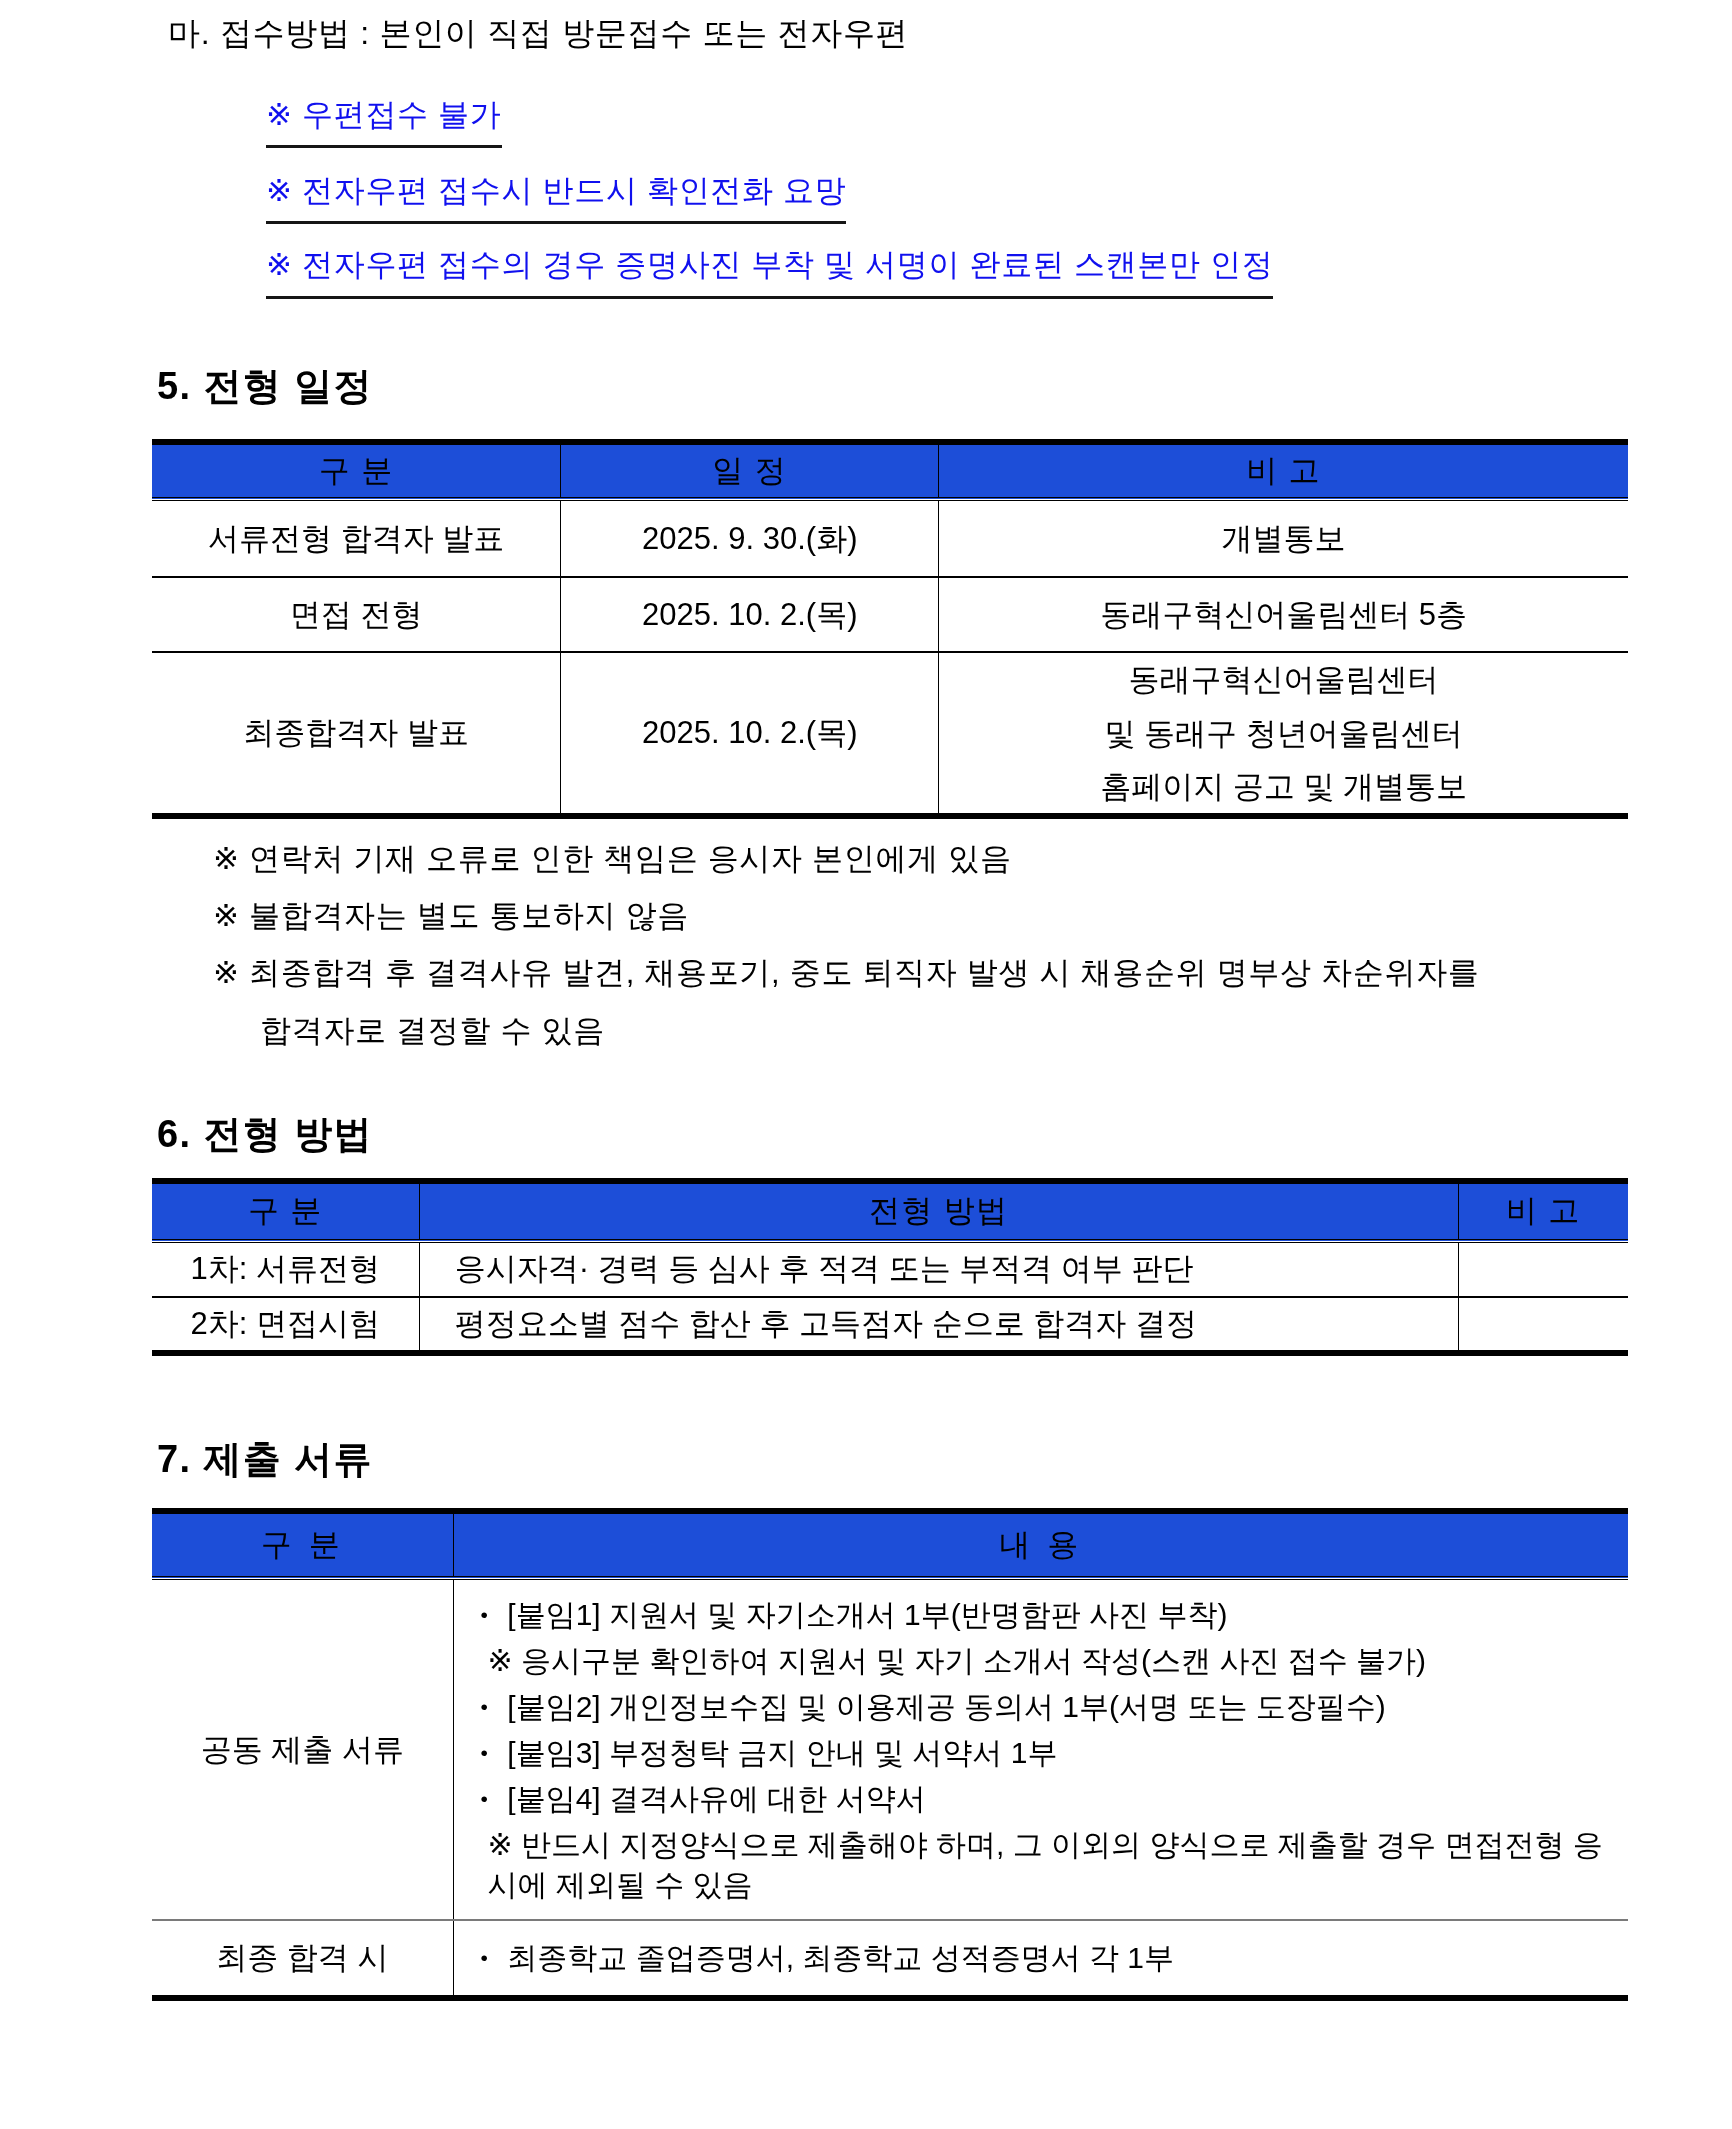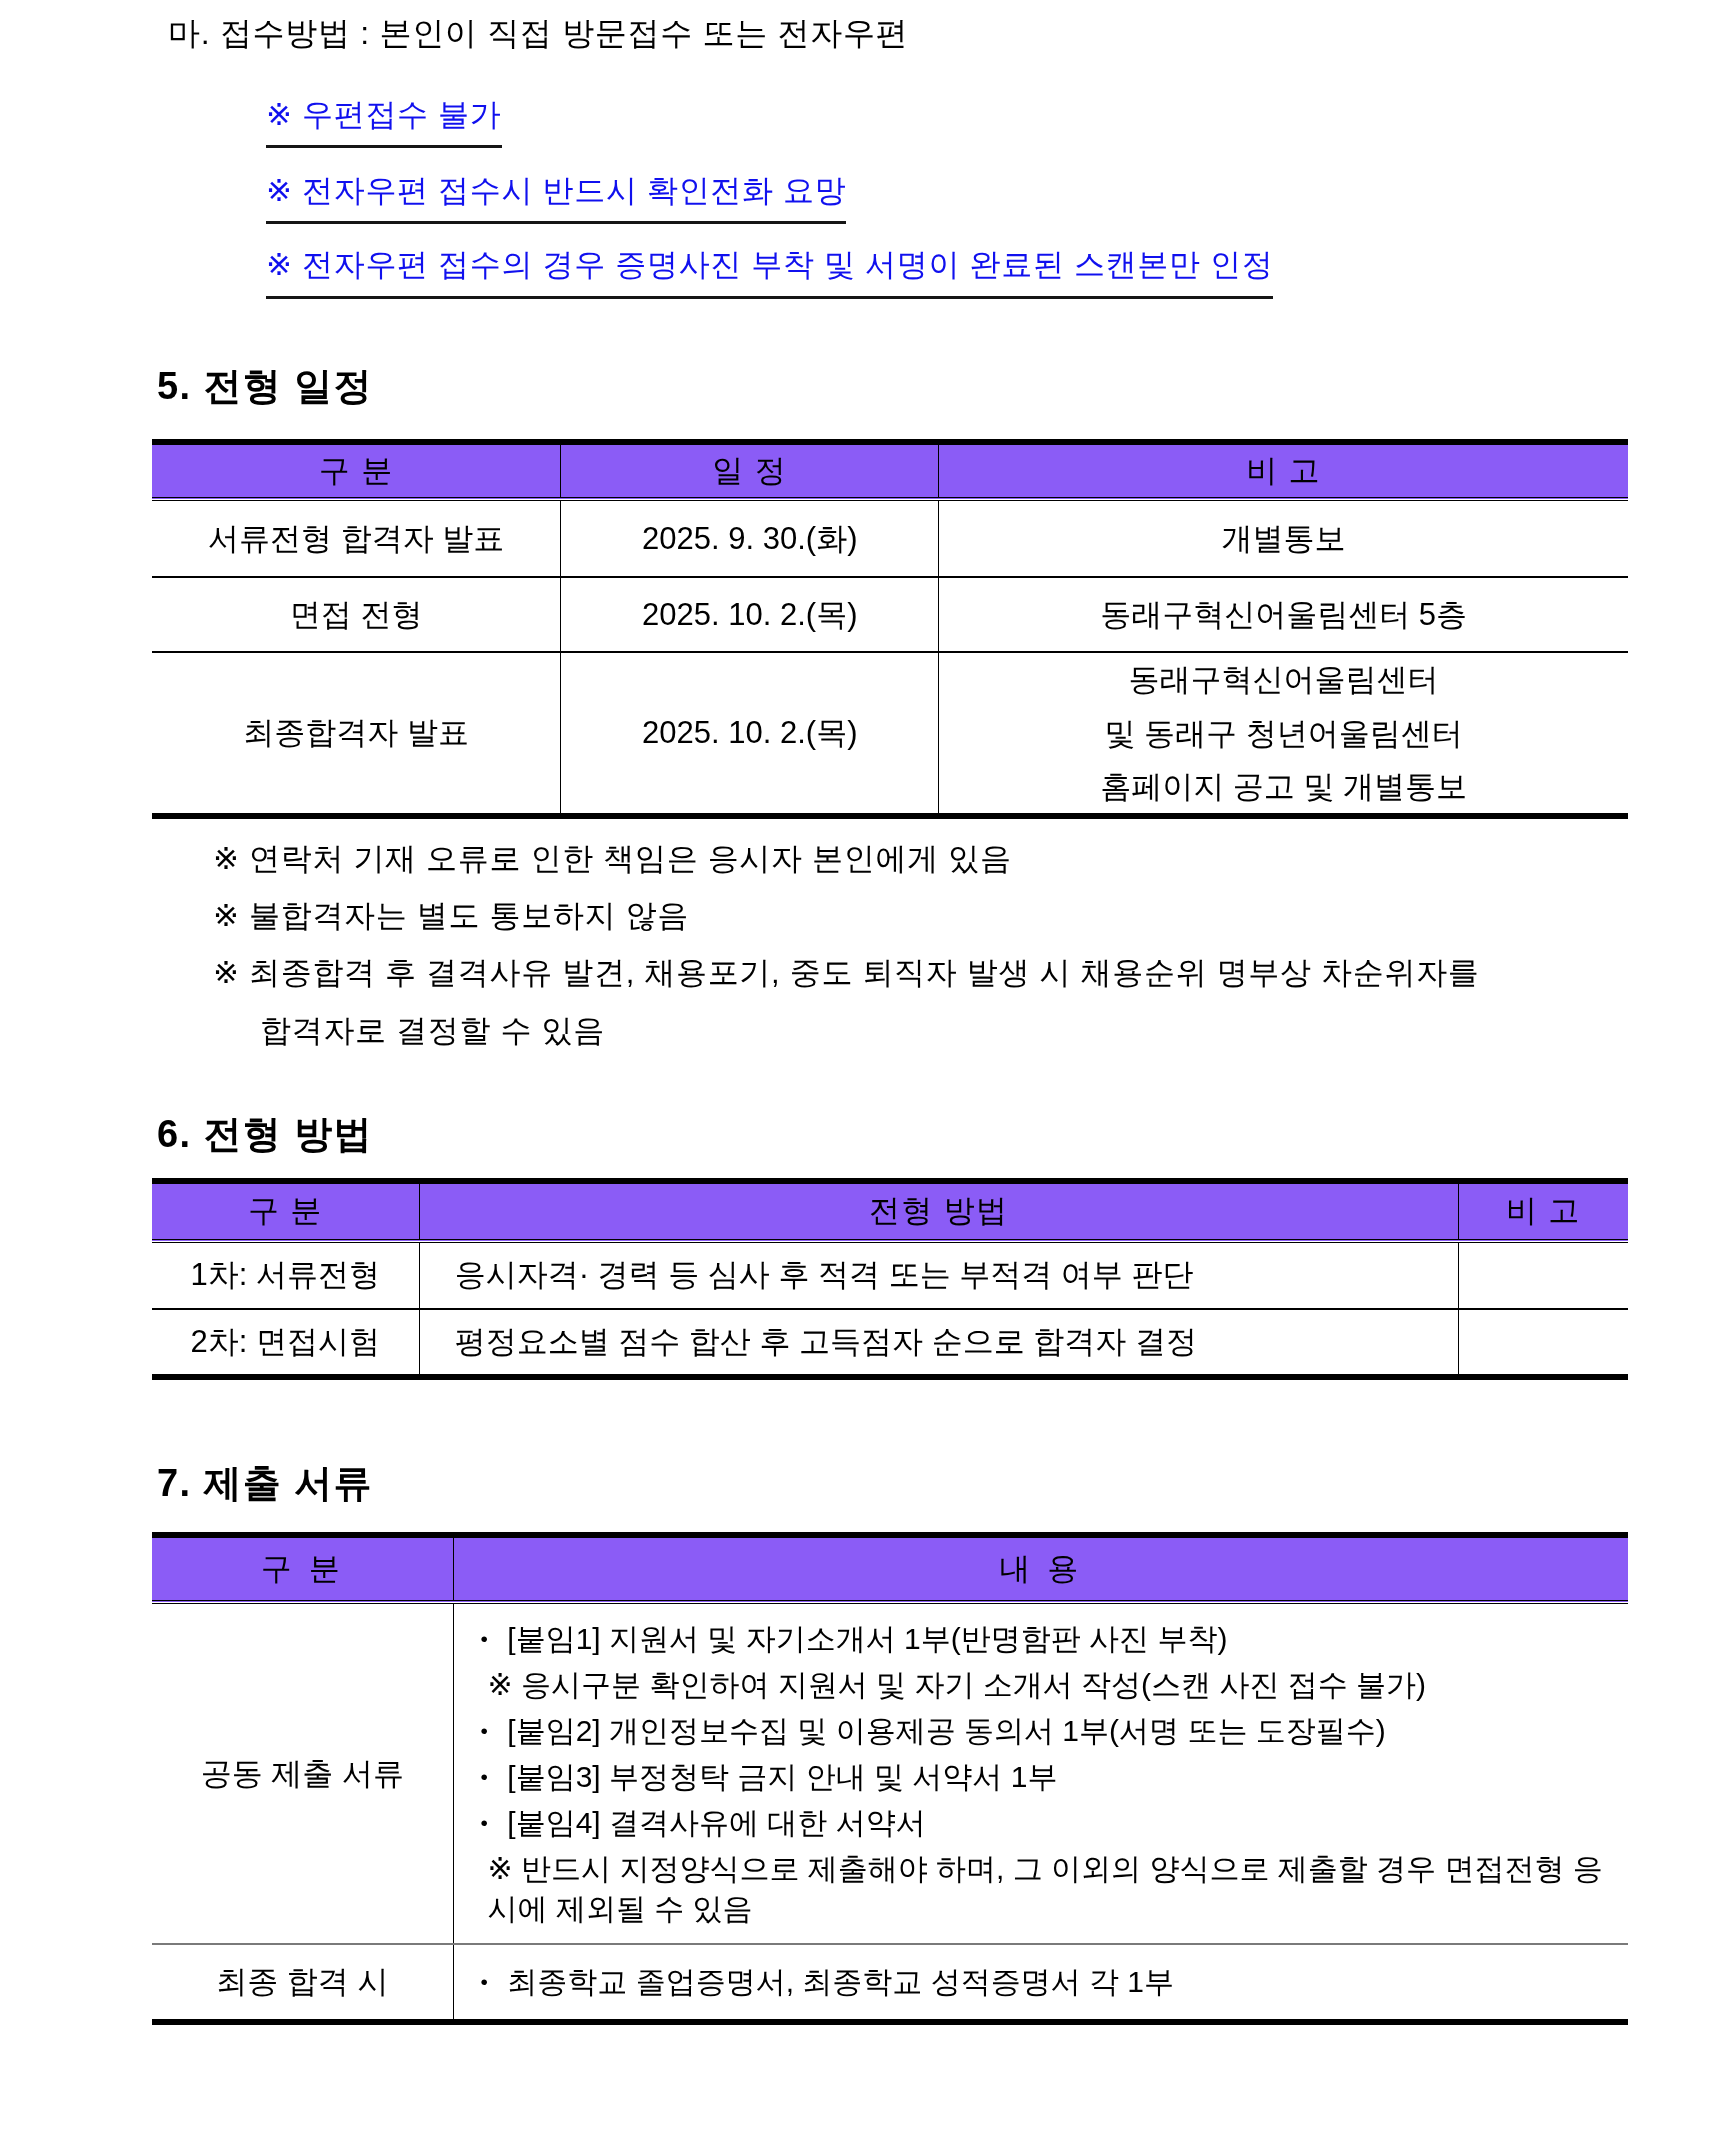--- a/index.html
+++ b/index.html
@@ -42,39 +42,39 @@
   .section-title.s7 { margin-top:82px; }
 
   
   table.hwp {
     margin-left:152px; width:1476px;
     border-collapse:collapse; table-layout:fixed;
     border-top:6.3px solid #000; border-bottom:6.3px solid #000;
     font-size:31px;
   }
   table.hwp th {
-    background:#8b5cf6; font-weight:normal;
+    background:#1d4ed8; font-weight:normal;
     border-bottom:4.9px double #000;
     text-align:center; vertical-align:middle;
     letter-spacing:1.4px;
   }
   table.hwp td { text-align:center; vertical-align:middle; }
   table.hwp th + th, table.hwp td + td { border-left:1.4px solid #000; }
 
   table.t5 { margin-top:31px; }
   table.t5 th { height:57px; }
   table.t5 tbody td { height:78px; }
   table.t5 tr.r2 td { height:75px; }
   table.t5 tr.r3 td { height:161px; }
   table.t5 tbody tr + tr td { border-top:2.1px solid #000; }
   .multiline { line-height:1.72; }
 
   table.t6 { margin-top:21px; }
   table.t6 th { height:60px; }
-  table.t6 tbody td { height:68px; }
+  table.t6 tbody td { height:56px; }
   table.t6 tbody tr + tr td { border-top:2.1px solid #000; }
   table.t6 td.method { text-align:left; padding-left:35px; }
 
   table.t7 { margin-top:26.6px; }
   table.t7 th { height:67px; letter-spacing:4.2px; }
   table.t7 td.content { text-align:left; padding:8.4px 21px 8.4px 17px; }
   table.t7 tr.final td { border-top:2.1px solid #7a7a7a; height:78px; }
 
   
   .footnote {

